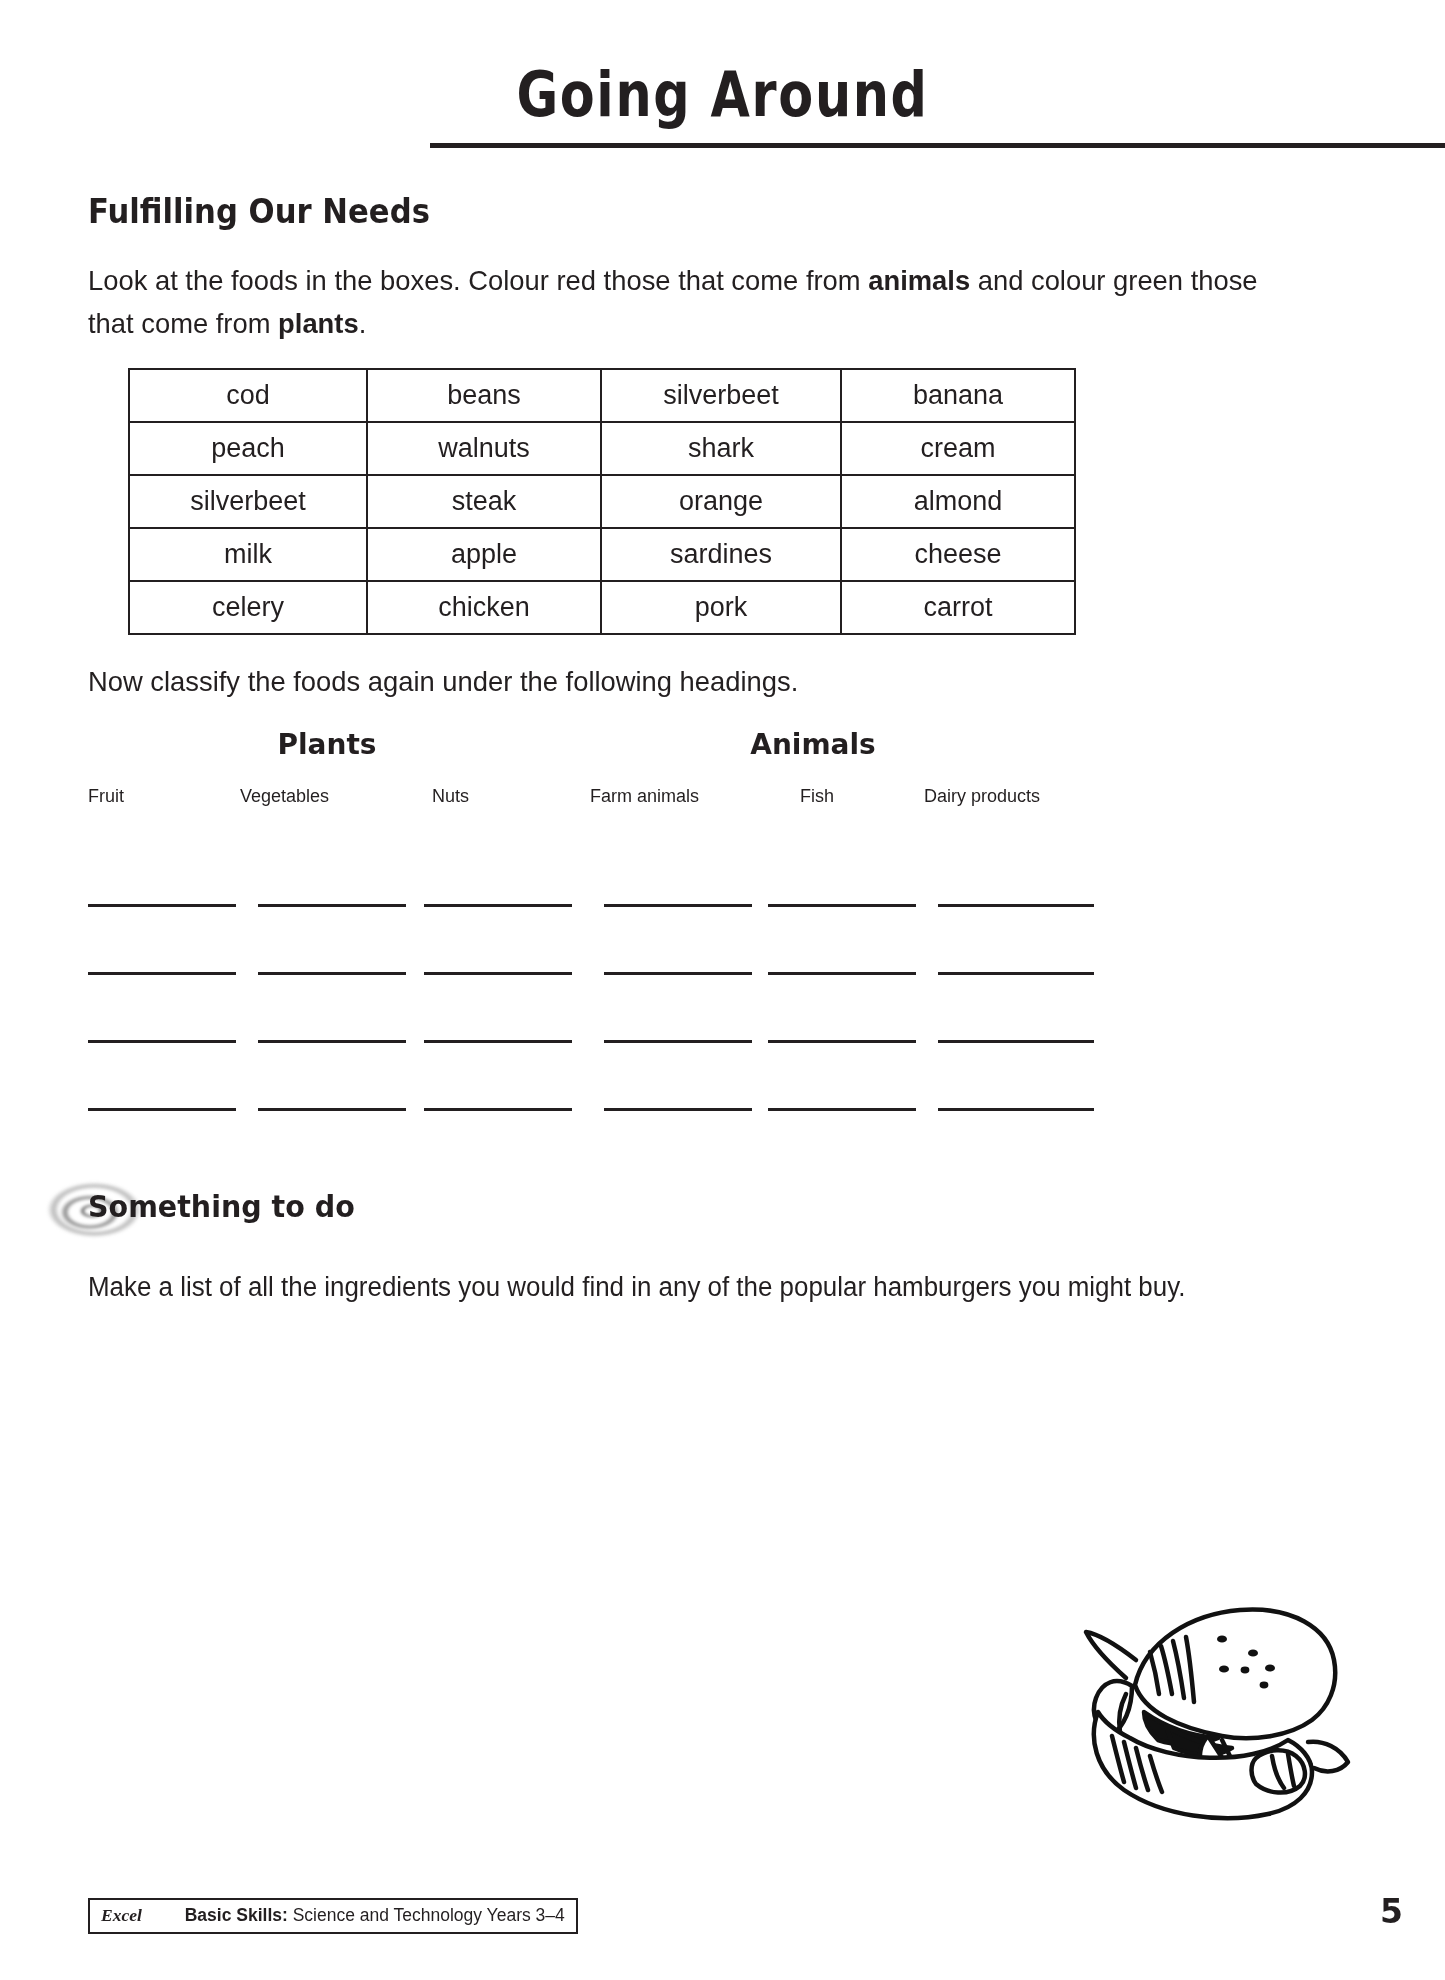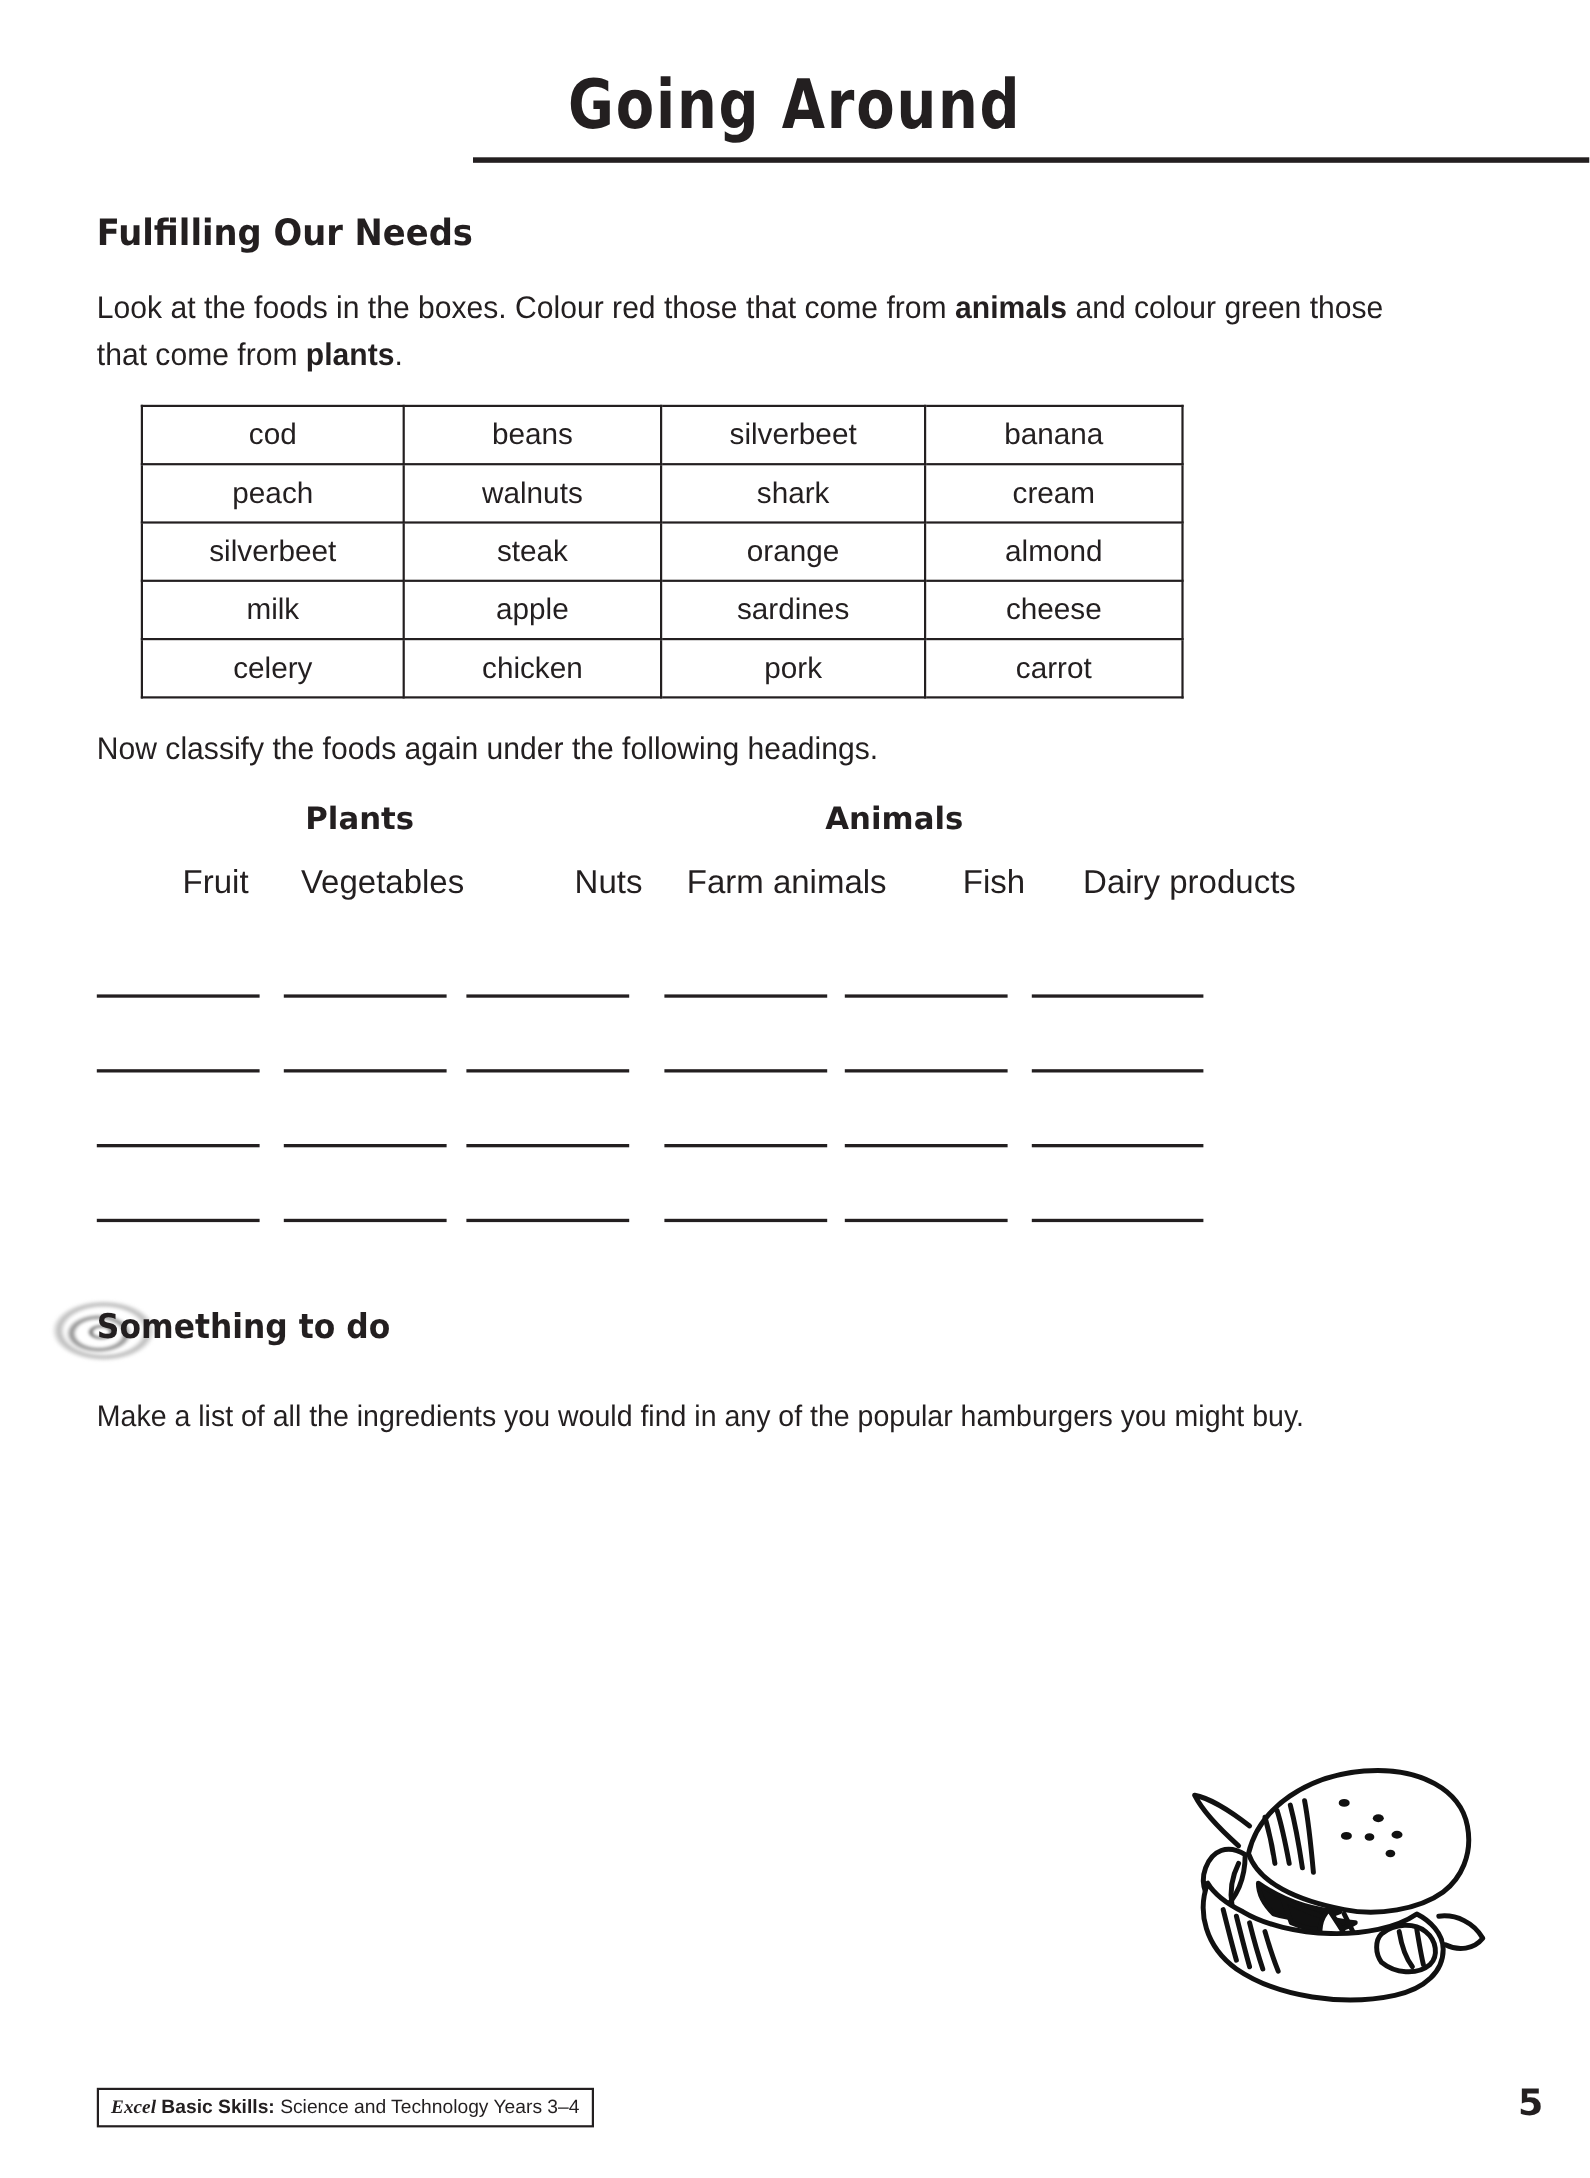--- a/index.html
+++ b/index.html
@@ -141,23 +141,23 @@
   .group-heading.plants  { left: 232px; width: 190px; }
   .group-heading.animals { left: 718px; width: 190px; }
 
   .sub-headings {
     position: relative;
     height: 46px;
     margin-top: 12px;
   }
   .sub-heading {
     position: absolute;
-    font-size: 30px;
-    color: #231f20;
-    text-align: right;
+    font-size: 18px;
+    color: #231f20;
+    text-align: left;
     white-space: nowrap;
   }
   .sub-heading.s0 { left: 88px;  width: 138px; }
   .sub-heading.s1 { left: 240px; width: 182px; }
   .sub-heading.s2 { left: 432px; width: 152px; }
   .sub-heading.s3 { left: 590px; width: 216px; }
   .sub-heading.s4 { left: 800px; width: 132px; }
   .sub-heading.s5 { left: 924px; width: 254px; }
 
   
@@ -245,21 +245,21 @@
     padding: 5px 11px 6px 11px;
     font-size: 17.5px;
     color: #231f20;
     white-space: nowrap;
   }
   .footer-box .brand {
     font-family: "Liberation Serif", serif;
     font-weight: bold;
     font-style: italic;
   }
-  .footer-box .bold { font-weight: bold; }
+  .footer-box .bold { font-weight: bold; padding-left: 38px; }
   .page-number {
     position: absolute;
     right: 42px;
     top: -6px;
     font-family: "DejaVu Sans", sans-serif;
     font-weight: bold;
     font-size: 33px;
     color: #231f20;
   }
 </style>

